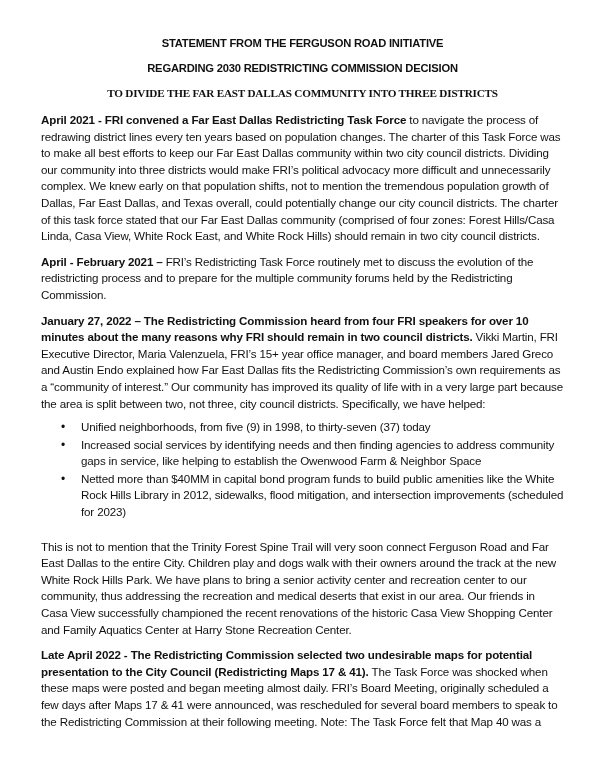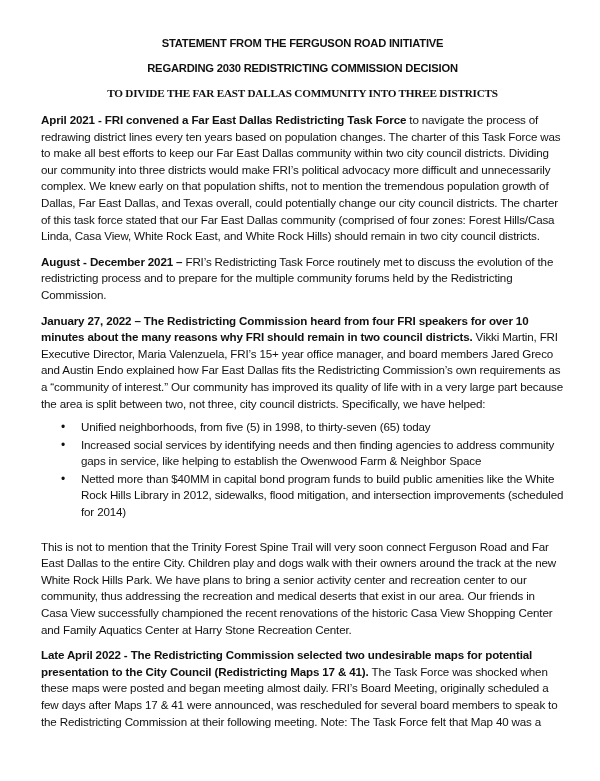--- a/index.html
+++ b/index.html
@@ -37,26 +37,26 @@
 </head>
 <body>
 
 <div class="page">
   <div class="title">STATEMENT FROM THE FERGUSON ROAD INITIATIVE</div>
   <div class="title">REGARDING 2030 REDISTRICTING COMMISSION DECISION</div>
   <div class="title">TO DIVIDE THE FAR EAST DALLAS COMMUNITY INTO THREE DISTRICTS</div>
 
   <p><b>April 2021 - FRI convened a Far East Dallas Redistricting Task Force</b><span> to navigate the process of redrawing district lines every ten years based on population changes.  The charter of this Task Force was to make all best efforts to keep our Far East Dallas community within two city council districts.  Dividing our community into three districts would make FRI’s political advocacy more difficult and unnecessarily complex.  We knew early on that population shifts, not to mention the tremendous population growth of Dallas, Far East Dallas, and Texas overall, could potentially change our city council districts.  The charter of this task force stated that our Far East Dallas community (comprised of four zones:  Forest Hills/Casa Linda, Casa View, White Rock East, and White Rock Hills) should remain in two city council districts.</span></p>
 
-  <p><b>August - December 2021 –</b><span> FRI’s Redistricting Task Force routinely met to discuss the evolution of the redistricting process and to prepare for the multiple community forums held by the Redistricting Commission.</span></p>
+  <p><b>April - February 2021 –</b><span> FRI’s Redistricting Task Force routinely met to discuss the evolution of the redistricting process and to prepare for the multiple community forums held by the Redistricting Commission.</span></p>
 
   <p style="margin-bottom:7px"><b>January 27, 2022 – The Redistricting Commission heard from four FRI speakers for over 10 minutes about the many reasons why FRI should remain in two council districts.</b><span>  Vikki Martin, FRI Executive Director, Maria Valenzuela, FRI’s 15+ year office manager, and board members Jared Greco and Austin Endo explained how Far East Dallas fits the Redistricting Commission’s own requirements as a “community of interest.”  Our community has improved its quality of life with in a very large part because the area is split between two, not three, city council districts. Specifically, we have helped:</span></p>
 
   <ul>
-    <li>Unified neighborhoods, from five (5) in 1998, to thirty-seven (65) today</li>
+    <li>Unified neighborhoods, from five (9) in 1998, to thirty-seven (37) today</li>
     <li>Increased social services by identifying needs and then finding agencies to address community gaps in service, like helping to establish the Owenwood Farm &amp; Neighbor Space</li>
-    <li>Netted more than $40MM in capital bond program funds to build public amenities like the White Rock Hills Library in 2012, sidewalks, flood mitigation, and intersection improvements (scheduled for 2014)</li>
+    <li>Netted more than $40MM in capital bond program funds to build public amenities like the White Rock Hills Library in 2012, sidewalks, flood mitigation, and intersection improvements (scheduled for 2023)</li>
   </ul>
 
   <p>This is not to mention that the Trinity Forest Spine Trail will very soon connect Ferguson Road and Far East Dallas to the entire City.  Children play and dogs walk with their owners around the track at the new White Rock Hills Park.  We have plans to bring a senior activity center and recreation center to our community, thus addressing the recreation and medical deserts that exist in our area. Our friends in Casa View successfully championed the recent renovations of the historic Casa View Shopping Center and Family Aquatics Center at Harry Stone Recreation Center.</p>
 
   <p><b>Late April 2022 - The Redistricting Commission selected two undesirable maps for potential presentation to the City Council (Redistricting Maps 17 &amp; 41).</b><span>   The Task Force was shocked when these maps were posted and began meeting almost daily.  FRI’s Board Meeting, originally scheduled a few days after Maps 17 &amp; 41 were announced, was rescheduled for several board members to speak to the Redistricting Commission at their following meeting.  Note: The Task Force felt that Map 40 was a</span></p>
 </div>
 
 </body></html>

